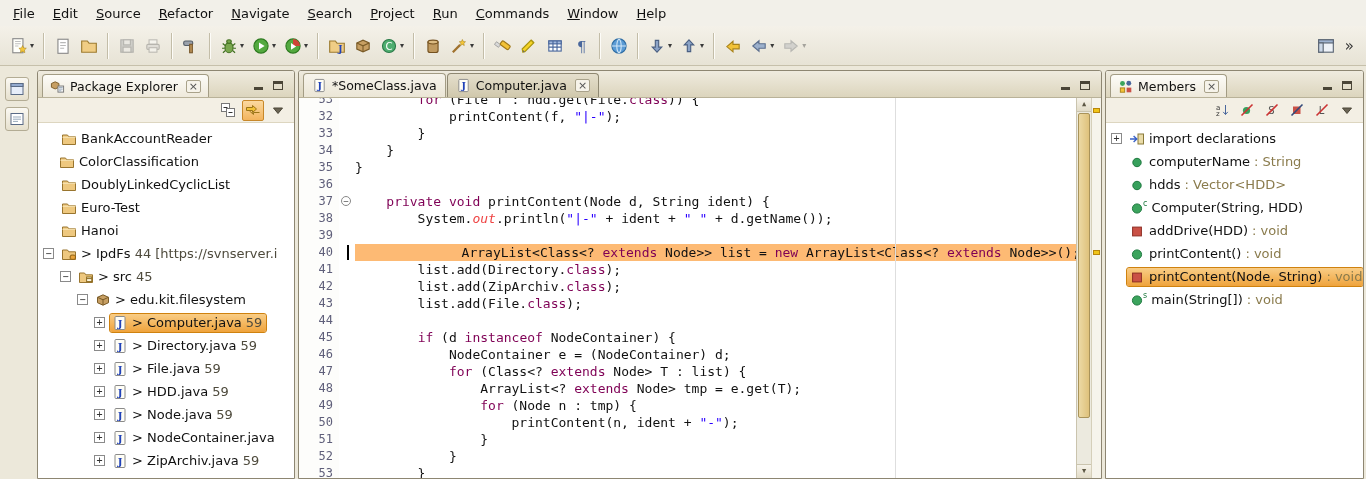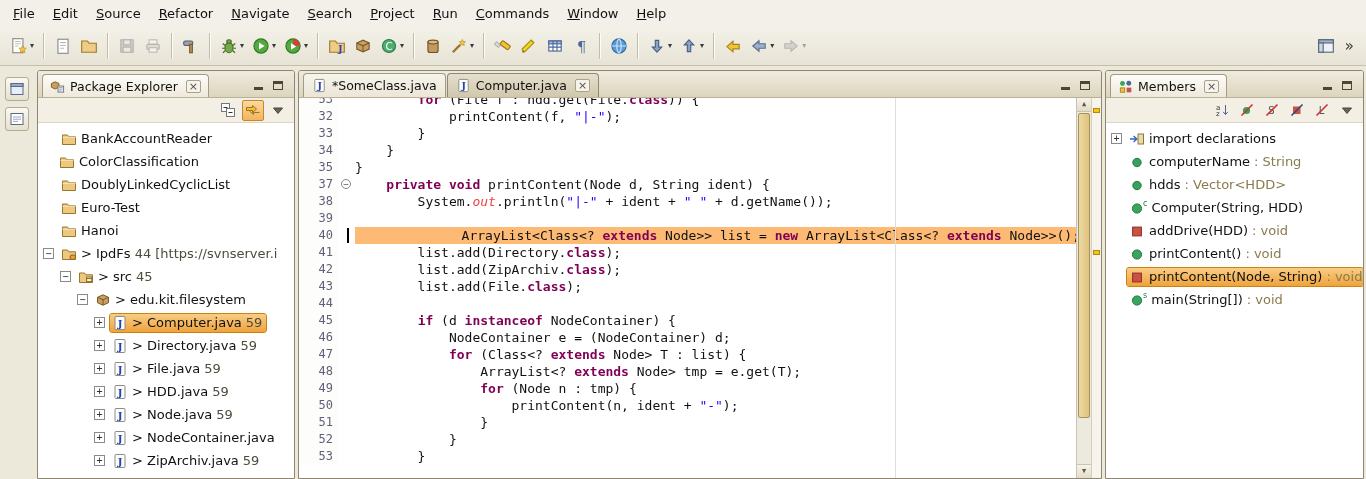--- a/index.html
+++ b/index.html
@@ -62,21 +62,21 @@
 .edbody{flex:1;display:flex;min-height:0;background:#fff;font-family:"DejaVu Sans Mono","Liberation Mono",monospace;font-size:13px;line-height:17px;}
 .codecol{flex:1;overflow:hidden;position:relative;min-width:0;}
 .codewrap{margin-top:-7px;}
 .cline{display:flex;height:17px;}
 .ln{width:40px;text-align:right;padding-right:6px;color:#5f5f7a;font-size:12px;flex:0 0 auto;background:#fdfdfb;}
 .fold{width:16px;flex:0 0 auto;position:relative;}
 .foldm{position:absolute;left:2px;top:3px;width:10px;height:10px;border:1px solid #888;border-radius:50%;background:#fff;color:#555;font-size:9px;line-height:8px;text-align:center;}
 .ctxt{flex:1;white-space:pre;position:relative;min-width:0;}
 .cline.hl .ctxt{background:#fdba74;padding-left:44px;}
 .cursor{position:absolute;left:-8px;top:1px;width:2px;height:15px;background:#000;}
-.ck{color:#7f0055;font-weight:bold;}
+.ck{color:#7f0055;font-weight:normal;}
 .cs{color:#2a00ff;}
 .cst{color:#ef4444;font-style:italic;}
 .marginline{position:absolute;left:596px;top:0;bottom:0;width:0;border-left:1px solid #dedede;pointer-events:none;}
 .vsb{width:15px;flex:0 0 auto;background:#eceadf;border-left:1px solid #cac4ae;position:relative;}
 .sarr{position:absolute;left:0;right:0;height:14px;display:flex;align-items:center;justify-content:center;font-size:7px;color:#5c5744;background:linear-gradient(#f6f3ea,#e2dcc8);}
 .sarr.up{top:0;border-bottom:1px solid #cac4ae;}
 .sarr.down{bottom:0;border-top:1px solid #cac4ae;}
 .sthumb{position:absolute;left:1px;right:1px;top:15px;height:305px;background:linear-gradient(90deg,#ecd9a4,#dfc27c);border:1px solid #a9935a;border-radius:2px;}
 .ovr{width:10px;flex:0 0 auto;background:#f6f4ec;border-left:1px solid #d5cfba;position:relative;}
 .omark{position:absolute;left:1px;right:1px;height:5px;border:1px solid #b8860b;background:#f0c419;}
@@ -641,20 +641,25 @@
                 <span class="ln">34</span>
                 <span class="fold"></span>
                 <span class="ctxt"><span>    }</span></span>
               </div>
               <div class="cline">
                 <span class="ln">35</span>
                 <span class="fold"></span>
                 <span class="ctxt"><span>}</span></span>
               </div>
               <div class="cline">
+                <span class="ln">36</span>
+                <span class="fold"></span>
+                <span class="ctxt"></span>
+              </div>
+              <div class="cline">
                 <span class="ln">37</span>
                 <span class="fold">
                   <span class="foldm">−</span>
                 </span>
                 <span class="ctxt"><span>    </span><span class="ck">private</span><span> </span><span class="ck">void</span><span> printContent(Node d, String ident) {</span></span>
               </div>
               <div class="cline">
                 <span class="ln">38</span>
                 <span class="fold"></span>
                 <span class="ctxt"><span>        System.</span><span class="cst">out</span><span>.println(</span><span class="cs">"|-"</span><span> + ident + </span><span class="cs">" "</span><span> + d.getName());</span></span>

